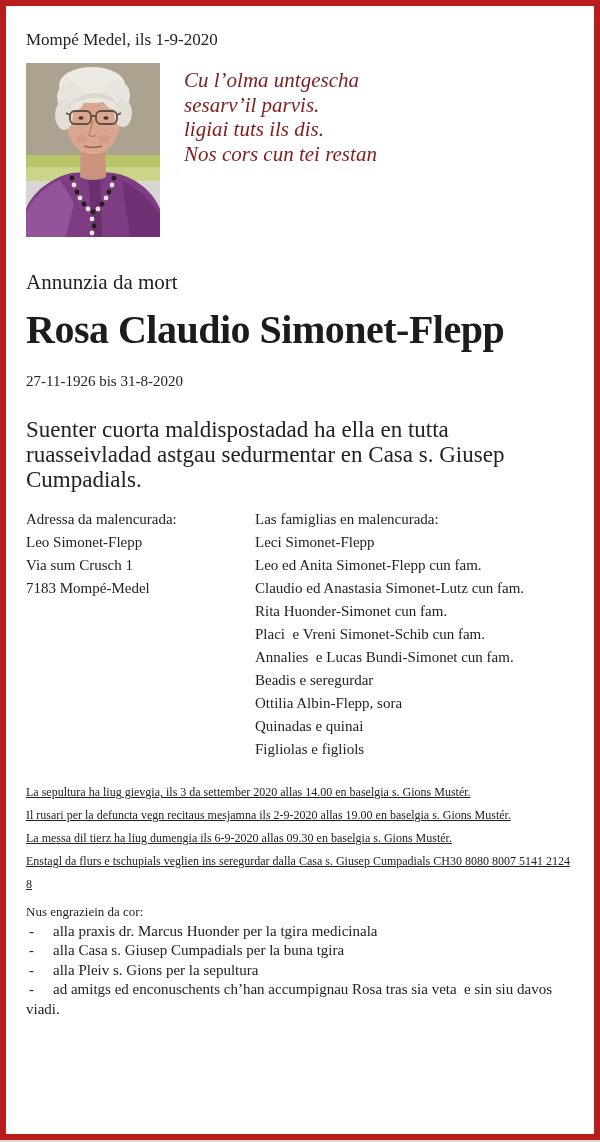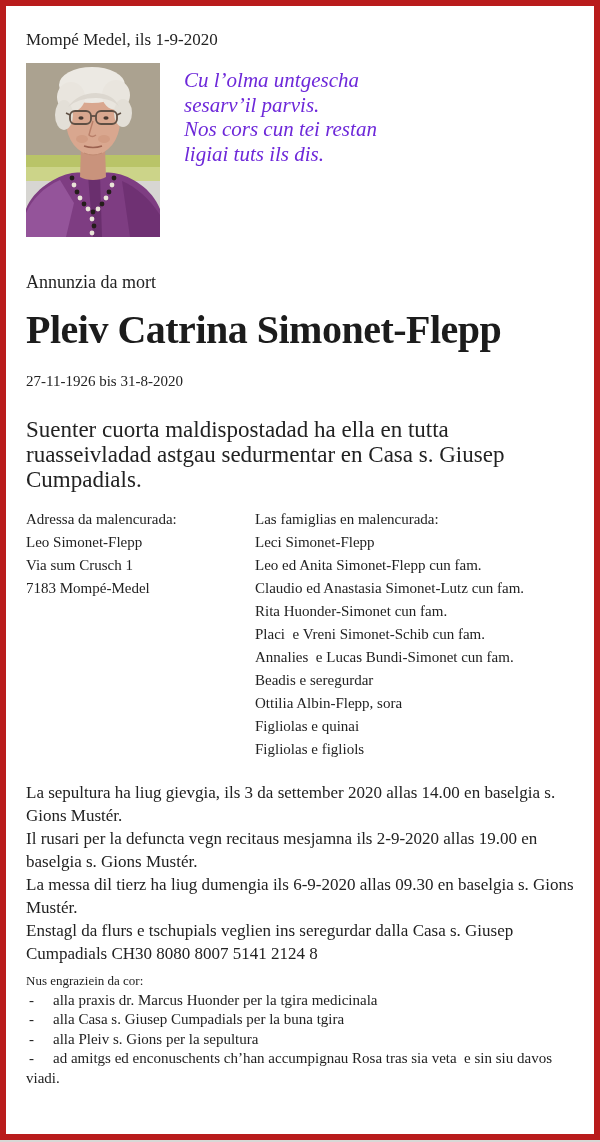--- a/index.html
+++ b/index.html
@@ -30,25 +30,25 @@
     width: 134px;
     height: 174px;
     flex: 0 0 134px;
     overflow: hidden;
   }
   .verse {
     padding: 5px 0 0 24px;
     font-style: italic;
     font-size: 21px;
     line-height: 24.5px;
-    color: #6d28d9;
+    color: #7f1d1d;
   }
   .section-label {
     margin-top: 33px;
-    font-size: 18px;
+    font-size: 21px;
     line-height: 24px;
   }
   .title {
     margin-top: 13px;
     font-size: 40px;
     line-height: 46px;
     font-weight: 700;
     color: #1c1c1c;
     max-width: 500px;
     letter-spacing: -0.5px;
@@ -68,23 +68,24 @@
     margin-top: 16px;
     display: flex;
     font-size: 15px;
     line-height: 23px;
   }
   .col-left { width: 229px; flex: 0 0 229px; }
   .col-right { flex: 1; }
   .col-line, .col-heading { white-space: pre-wrap; }
   .funeral {
     margin-top: 20px;
-    font-size: 17px;
+    font-size: 12px;
     line-height: 23px;
     max-width: 560px;
+    text-decoration: underline;
   }
   .thanks {
     margin-top: 6px;
     font-size: 15px;
     line-height: 19.5px;
   }
   .thanks-heading { font-size: 13px; }
   .t-item { }
   .t-dash {
     display: inline-block;
@@ -156,28 +157,28 @@
           <circle cx="88" cy="115" r="2.4" fill="#241d1a"></circle>
           <circle cx="66" cy="156" r="2.4" fill="#e9e4d8"></circle>
           <circle cx="68" cy="163" r="2.4" fill="#241d1a"></circle>
           <circle cx="66" cy="170" r="2.4" fill="#e9e4d8"></circle>
         </g>
       </svg>
     </div>
     <div class="verse">
         <div class="verse-line">Cu l’olma untgescha</div>
         <div class="verse-line">sesarv’il parvis.</div>
+        <div class="verse-line">ligiai tuts ils dis.</div>
         <div class="verse-line">Nos cors cun tei restan</div>
-        <div class="verse-line">ligiai tuts ils dis.</div>
       </div>
   </div>
 
   <div class="section-label">Annunzia da mort</div>
 
-  <h1 class="title">Pleiv Catrina Simonet-Flepp</h1>
+  <h1 class="title">Rosa Claudio Simonet-Flepp</h1>
 
   <div class="life-dates">27-11-1926 bis 31-8-2020</div>
 
   <p class="intro">Suenter cuorta maldispostadad ha ella en tutta ruasseivladad astgau sedurmentar en Casa s. Giusep Cumpadials.</p>
 
   <div class="columns">
     <div class="col-left">
       <div class="col-heading">Adressa da malencurada:</div>
       <div>
           <div class="col-line">Leo Simonet-Flepp</div>
@@ -189,21 +190,21 @@
       <div class="col-heading">Las famiglias en malencurada:</div>
       <div>
           <div class="col-line">Leci Simonet-Flepp</div>
           <div class="col-line">Leo ed Anita Simonet-Flepp cun fam.</div>
           <div class="col-line">Claudio ed Anastasia Simonet-Lutz cun fam.</div>
           <div class="col-line">Rita Huonder-Simonet cun fam.</div>
           <div class="col-line">Placi  e Vreni Simonet-Schib cun fam.</div>
           <div class="col-line">Annalies  e Lucas Bundi-Simonet cun fam.</div>
           <div class="col-line">Beadis e seregurdar</div>
           <div class="col-line">Ottilia Albin-Flepp, sora</div>
-          <div class="col-line">Figliolas e quinai</div>
+          <div class="col-line">Quinadas e quinai</div>
           <div class="col-line">Figliolas e figliols</div>
         </div>
     </div>
   </div>
 
   <div class="funeral">
       <div class="funeral-line">La sepultura ha liug gievgia, ils 3 da settember 2020 allas 14.00 en baselgia s. Gions Mustér.</div>
       <div class="funeral-line">Il rusari per la defuncta vegn recitaus mesjamna ils 2-9-2020 allas 19.00 en baselgia s. Gions Mustér.</div>
       <div class="funeral-line">La messa dil tierz ha liug dumengia ils 6-9-2020 allas 09.30 en baselgia s. Gions Mustér.</div>
       <div class="funeral-line">Enstagl da flurs e tschupials veglien ins seregurdar dalla Casa s. Giusep Cumpadials CH30 8080 8007 5141 2124 8</div>

